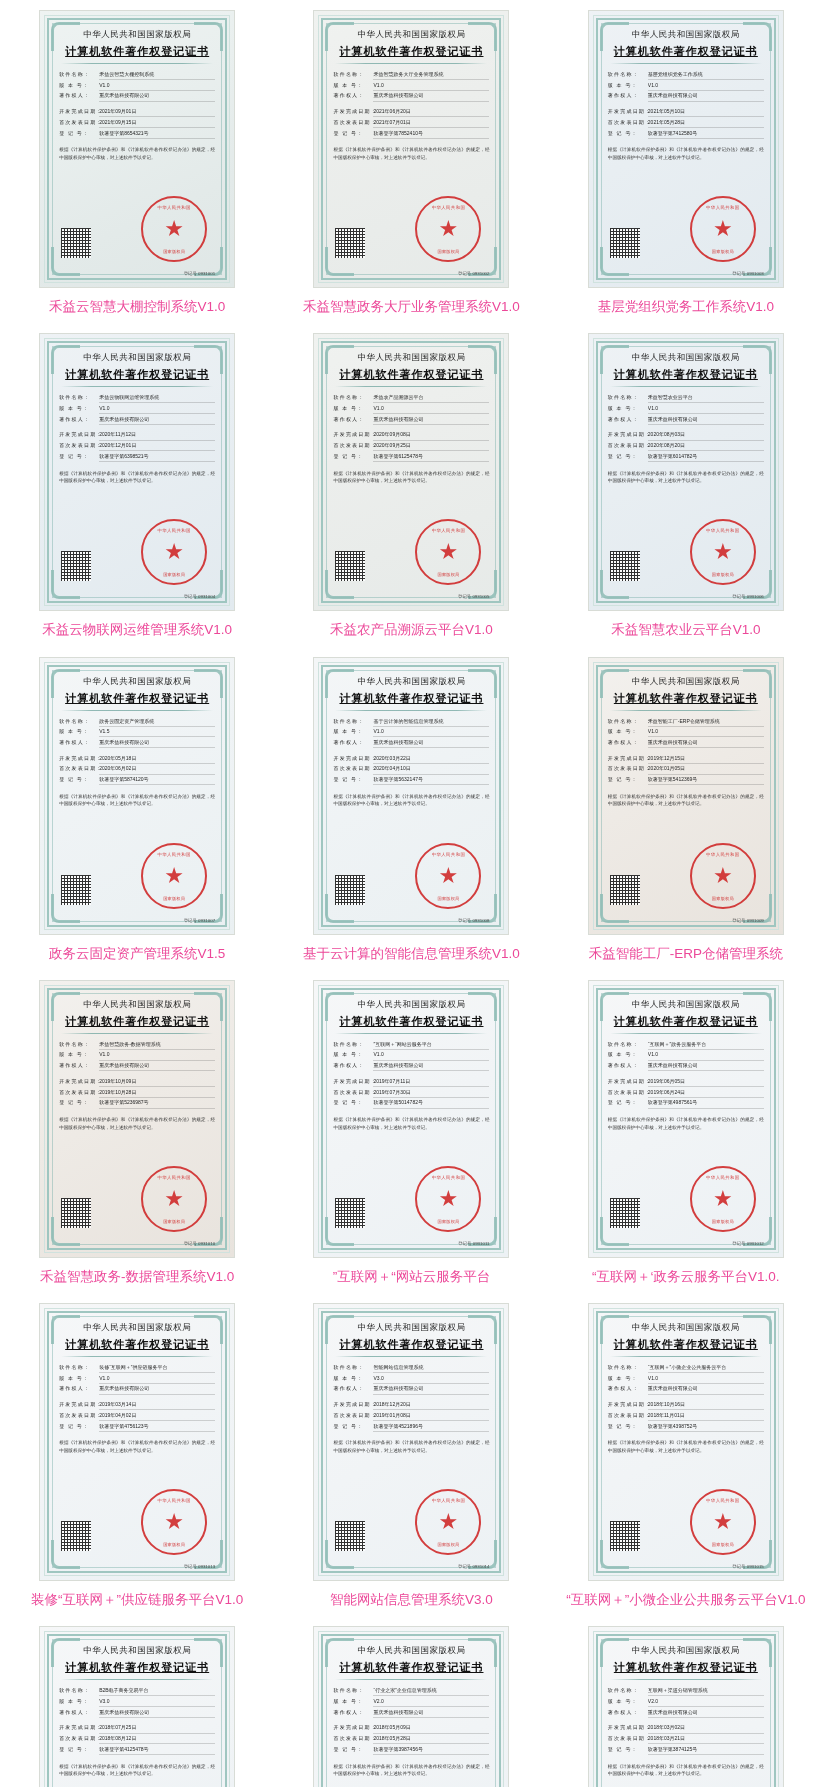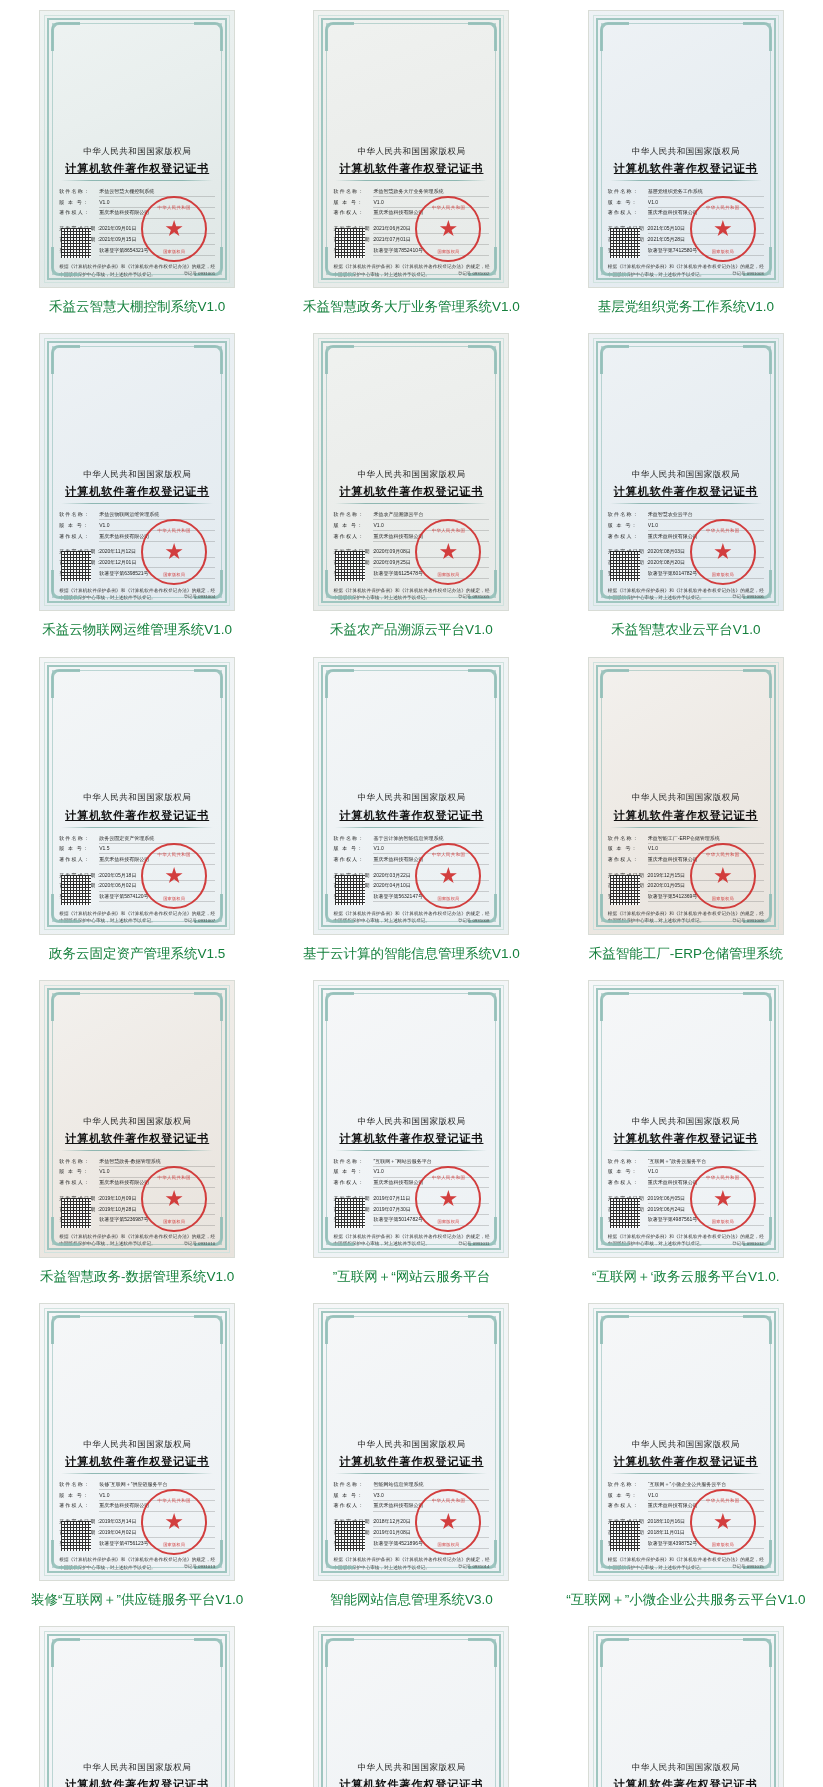--- a/index.html
+++ b/index.html
@@ -46,21 +46,20 @@
   .cert-inner {
     position: absolute;
     left: 7px; right: 7px; top: 7px; bottom: 7px;
     border: 2px solid #9fc6c0;
     outline: 1px solid #cfe2de;
     outline-offset: 2px;
     box-sizing: border-box;
     padding: 7px 10px 0 10px;
     display: flex;
     flex-direction: column;
-    justify-content: flex-end;
   }
   .cert-inner::before {
     content: "";
     position: absolute;
     left: 3px; right: 3px; top: 3px; bottom: 3px;
     border: 1px solid rgba(120,175,168,0.45);
     pointer-events: none;
   }
   
   .corner {
@@ -199,21 +198,21 @@
     right: 10px;
     bottom: 2px;
     font-size: 4.4px;
     color: #444;
   }
   .caption {
     width: 100%;
     text-align: center;
     font-size: 13.5px;
     line-height: 1.5;
-    color: #15803d;
+    color: #ec4899;
     margin-top: 9px;
     padding: 0 4px;
     box-sizing: border-box;
   }
 </style>
 </head>
 <body>
 
 <div class="grid" id="grid">
     <div class="cell">

